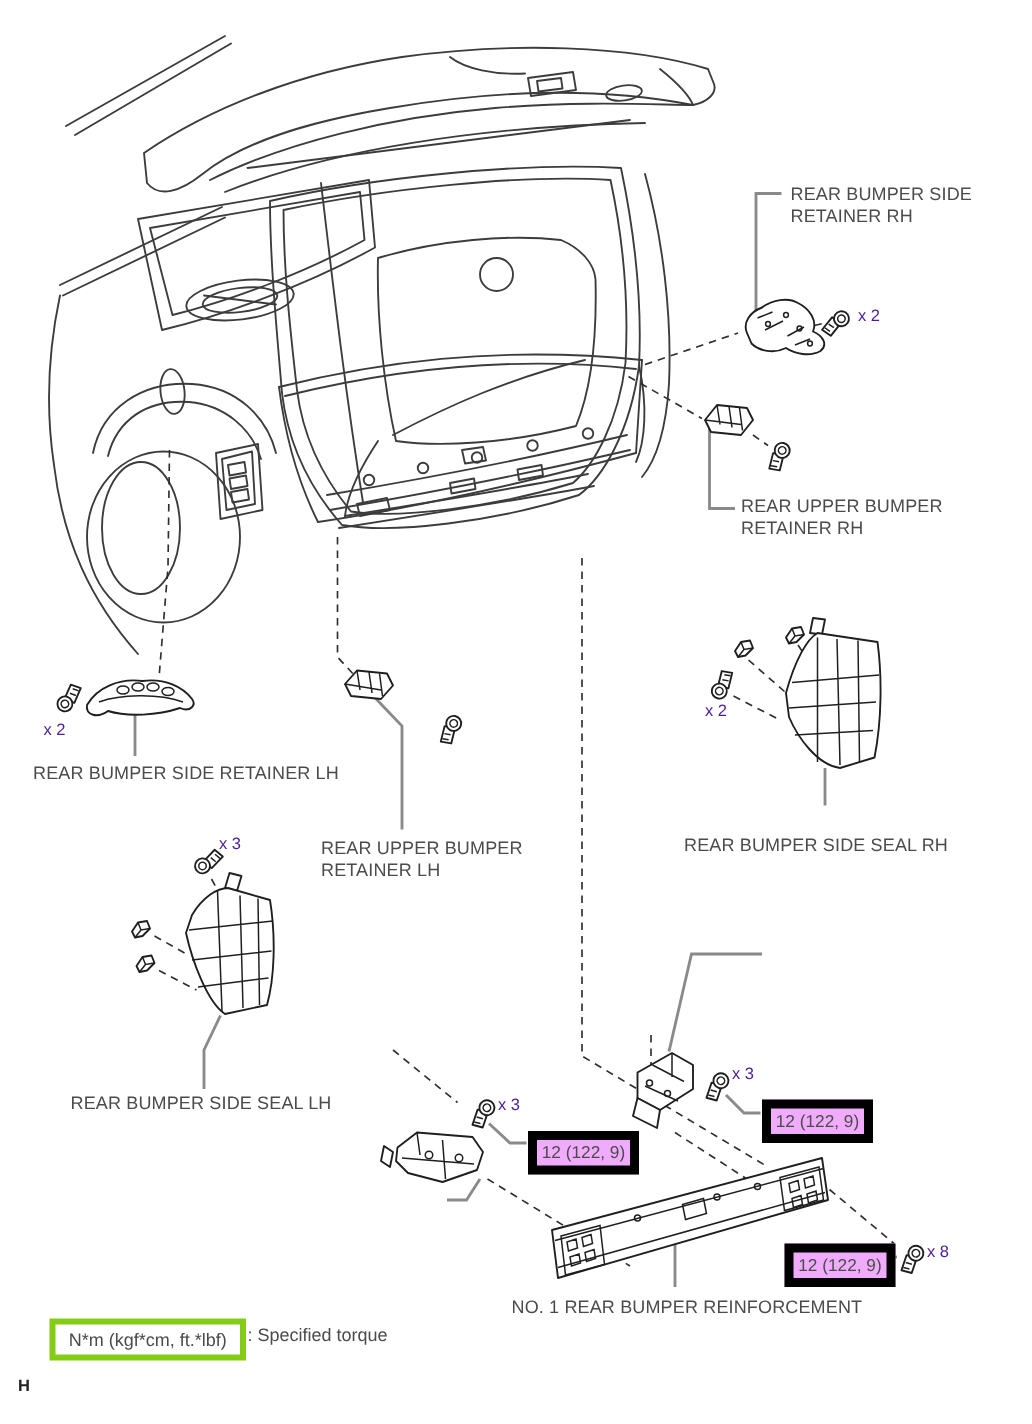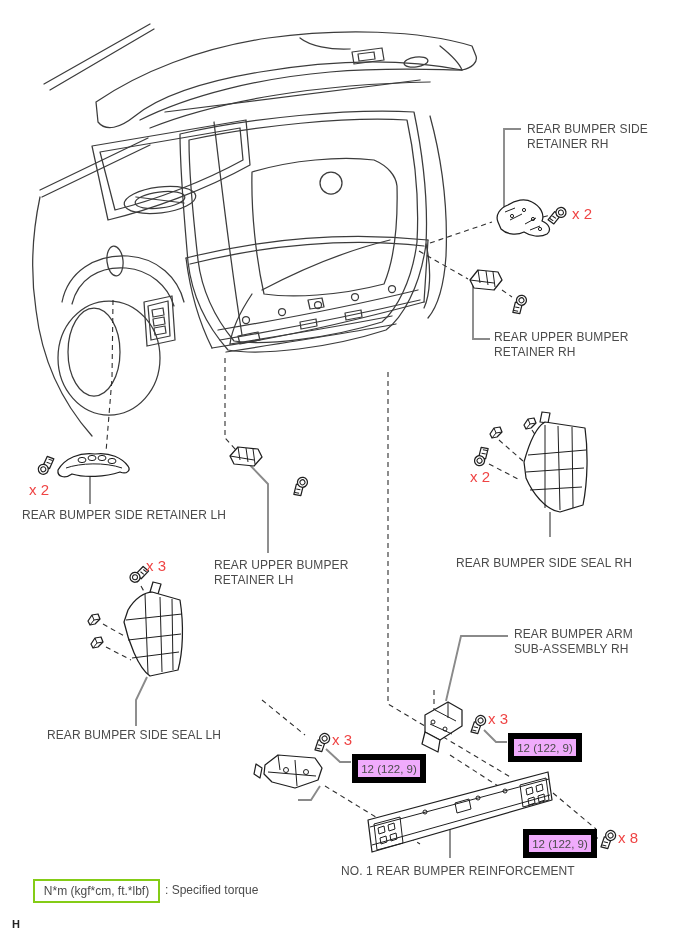--- a/index.html
+++ b/index.html
@@ -6,30 +6,30 @@
   #stage{
     position:relative;width:688px;height:949px;background:#ffffff;overflow:hidden;
     font-family:"Liberation Sans", sans-serif;
   }
   .lbl{
     position:absolute;color:#4b4b4b;font-size:12px;line-height:15px;
     letter-spacing:.1px;
   }
   .nowrap{white-space:nowrap;}
   .qty{
-    position:absolute;color:#ef4444;font-size:15px;white-space:nowrap;
+    position:absolute;color:#4c1d95;font-size:11px;white-space:nowrap;
   }
   .torque-box{
     position:absolute;width:62px;height:17px;border:6px solid #000000;
     background:#f0abfc;color:#4b4b4b;font-size:11.5px;display:flex;
     align-items:center;justify-content:center;white-space:nowrap;
   }
   .legend-box{
     position:absolute;left:33px;top:879px;width:123px;height:20px;
-    border:2px solid #84cc16;background:#fff;color:#4b4b4b;font-size:12px;
+    border:4px solid #84cc16;background:#fff;color:#4b4b4b;font-size:12px;
     display:flex;align-items:center;justify-content:center;white-space:nowrap;
   }
   .legend-text{position:absolute;left:165px;top:883px;color:#4b4b4b;font-size:12px;white-space:nowrap;}
   .corner{position:absolute;left:12px;top:918px;color:#222;font-size:11px;font-weight:bold;}
   svg{position:absolute;left:0;top:0;}
   .car{stroke:#3c3c3c;stroke-width:1.25;fill:none;stroke-linejoin:round;stroke-linecap:round;}
   .dash{stroke:#2e2e2e;stroke-width:1.1;fill:none;stroke-dasharray:5 4;}
   .leader{stroke:#8a8a8a;stroke-width:1.9;fill:none;}
   .part{stroke:#1f1f1f;stroke-width:1.25;fill:#ffffff;stroke-linejoin:round;}
   .partline{stroke:#1f1f1f;stroke-width:1;fill:none;}
@@ -224,21 +224,20 @@
       <use href="#clip" transform="translate(91,640)"></use>
     </g>
   </svg>
 
   <div class="lbl" style="left:527px;top:122px;width:145px;">REAR BUMPER SIDE RETAINER RH</div>
   <div class="lbl" style="left:494px;top:330px;width:160px;">REAR UPPER BUMPER RETAINER RH</div>
   <div class="lbl nowrap" style="left:22px;top:508px;">REAR BUMPER SIDE RETAINER LH</div>
   <div class="lbl" style="left:214px;top:558px;width:150px;">REAR UPPER BUMPER RETAINER LH</div>
   <div class="lbl nowrap" style="left:456px;top:540px;margin-top:16px;">REAR BUMPER SIDE SEAL RH</div>
   <div class="lbl nowrap" style="left:47px;top:728px;">REAR BUMPER SIDE SEAL LH</div>
-  <div class="lbl" style="left:514px;top:627px;width:150px;">REAR BUMPER ARM SUB-ASSEMBLY RH</div>
   <div class="lbl nowrap" style="left:341px;top:864px;">NO. 1 REAR BUMPER REINFORCEMENT</div>
 
   <div class="qty" style="left:572px;top:205px;">x 2</div>
   <div class="qty" style="left:29px;top:481px;">x 2</div>
   <div class="qty" style="left:470px;top:468px;">x 2</div>
   <div class="qty" style="left:146px;top:557px;">x 3</div>
   <div class="qty" style="left:488px;top:710px;">x 3</div>
   <div class="qty" style="left:332px;top:731px;">x 3</div>
   <div class="qty" style="left:618px;top:829px;">x 8</div>
 

